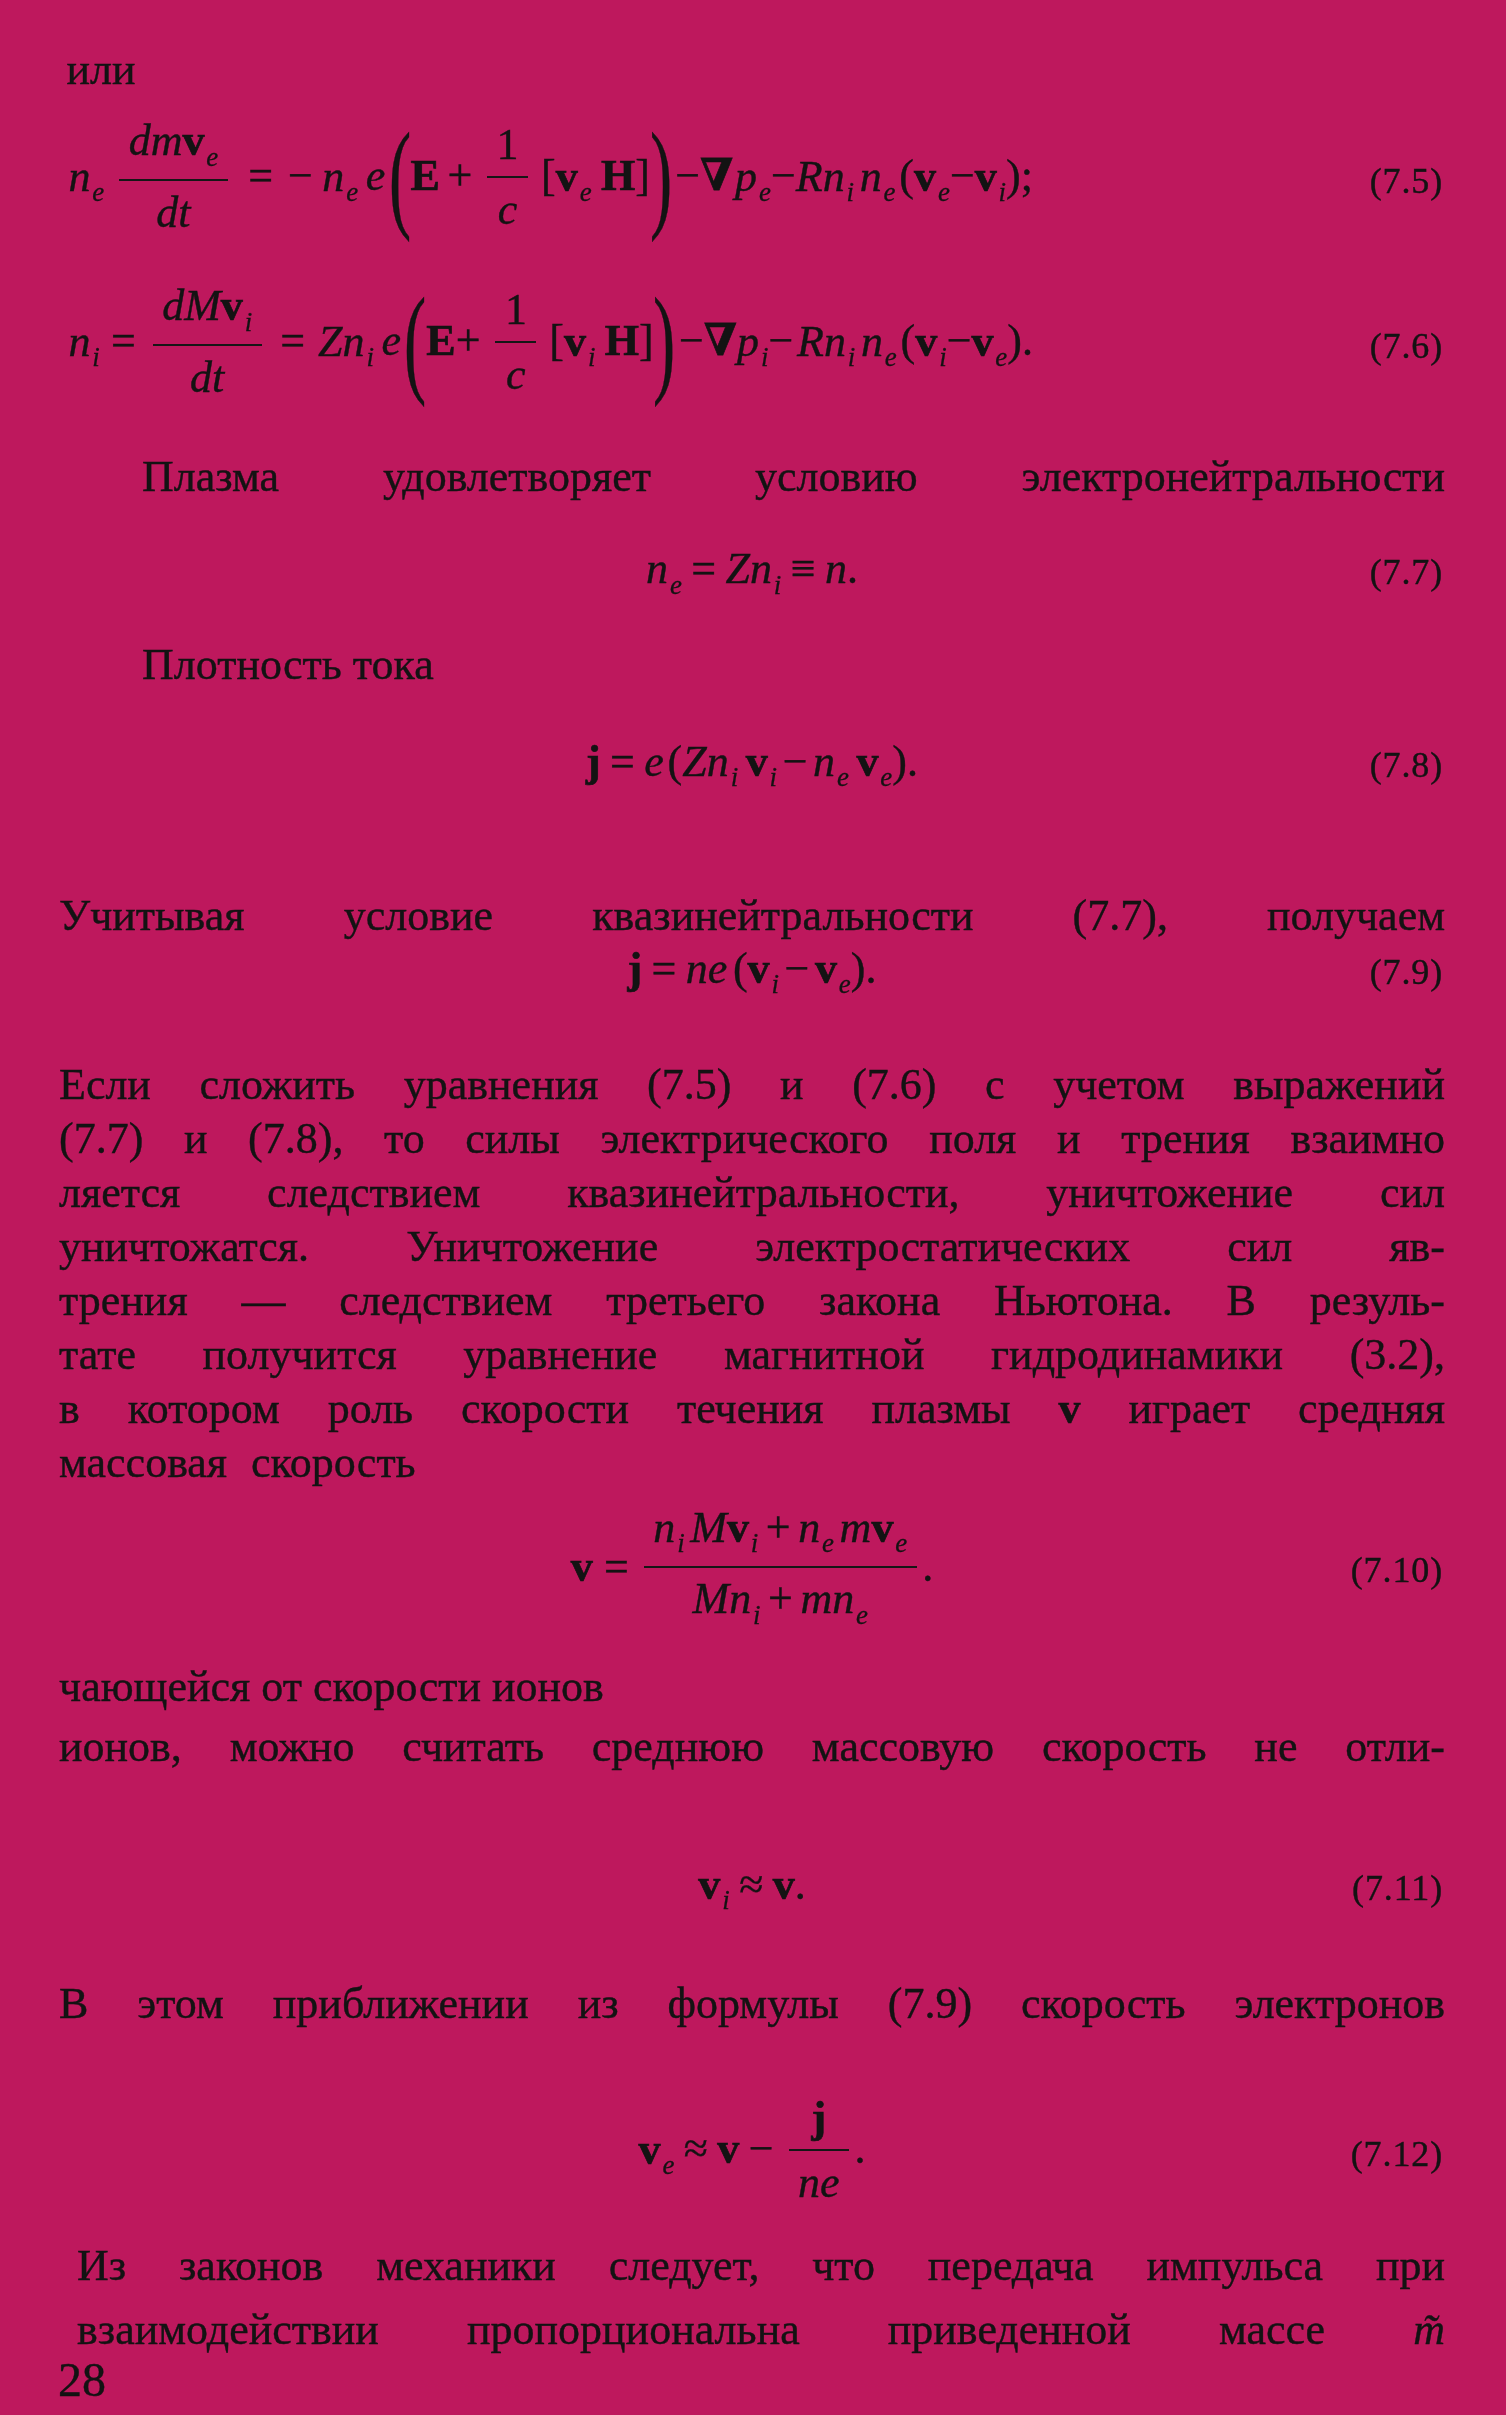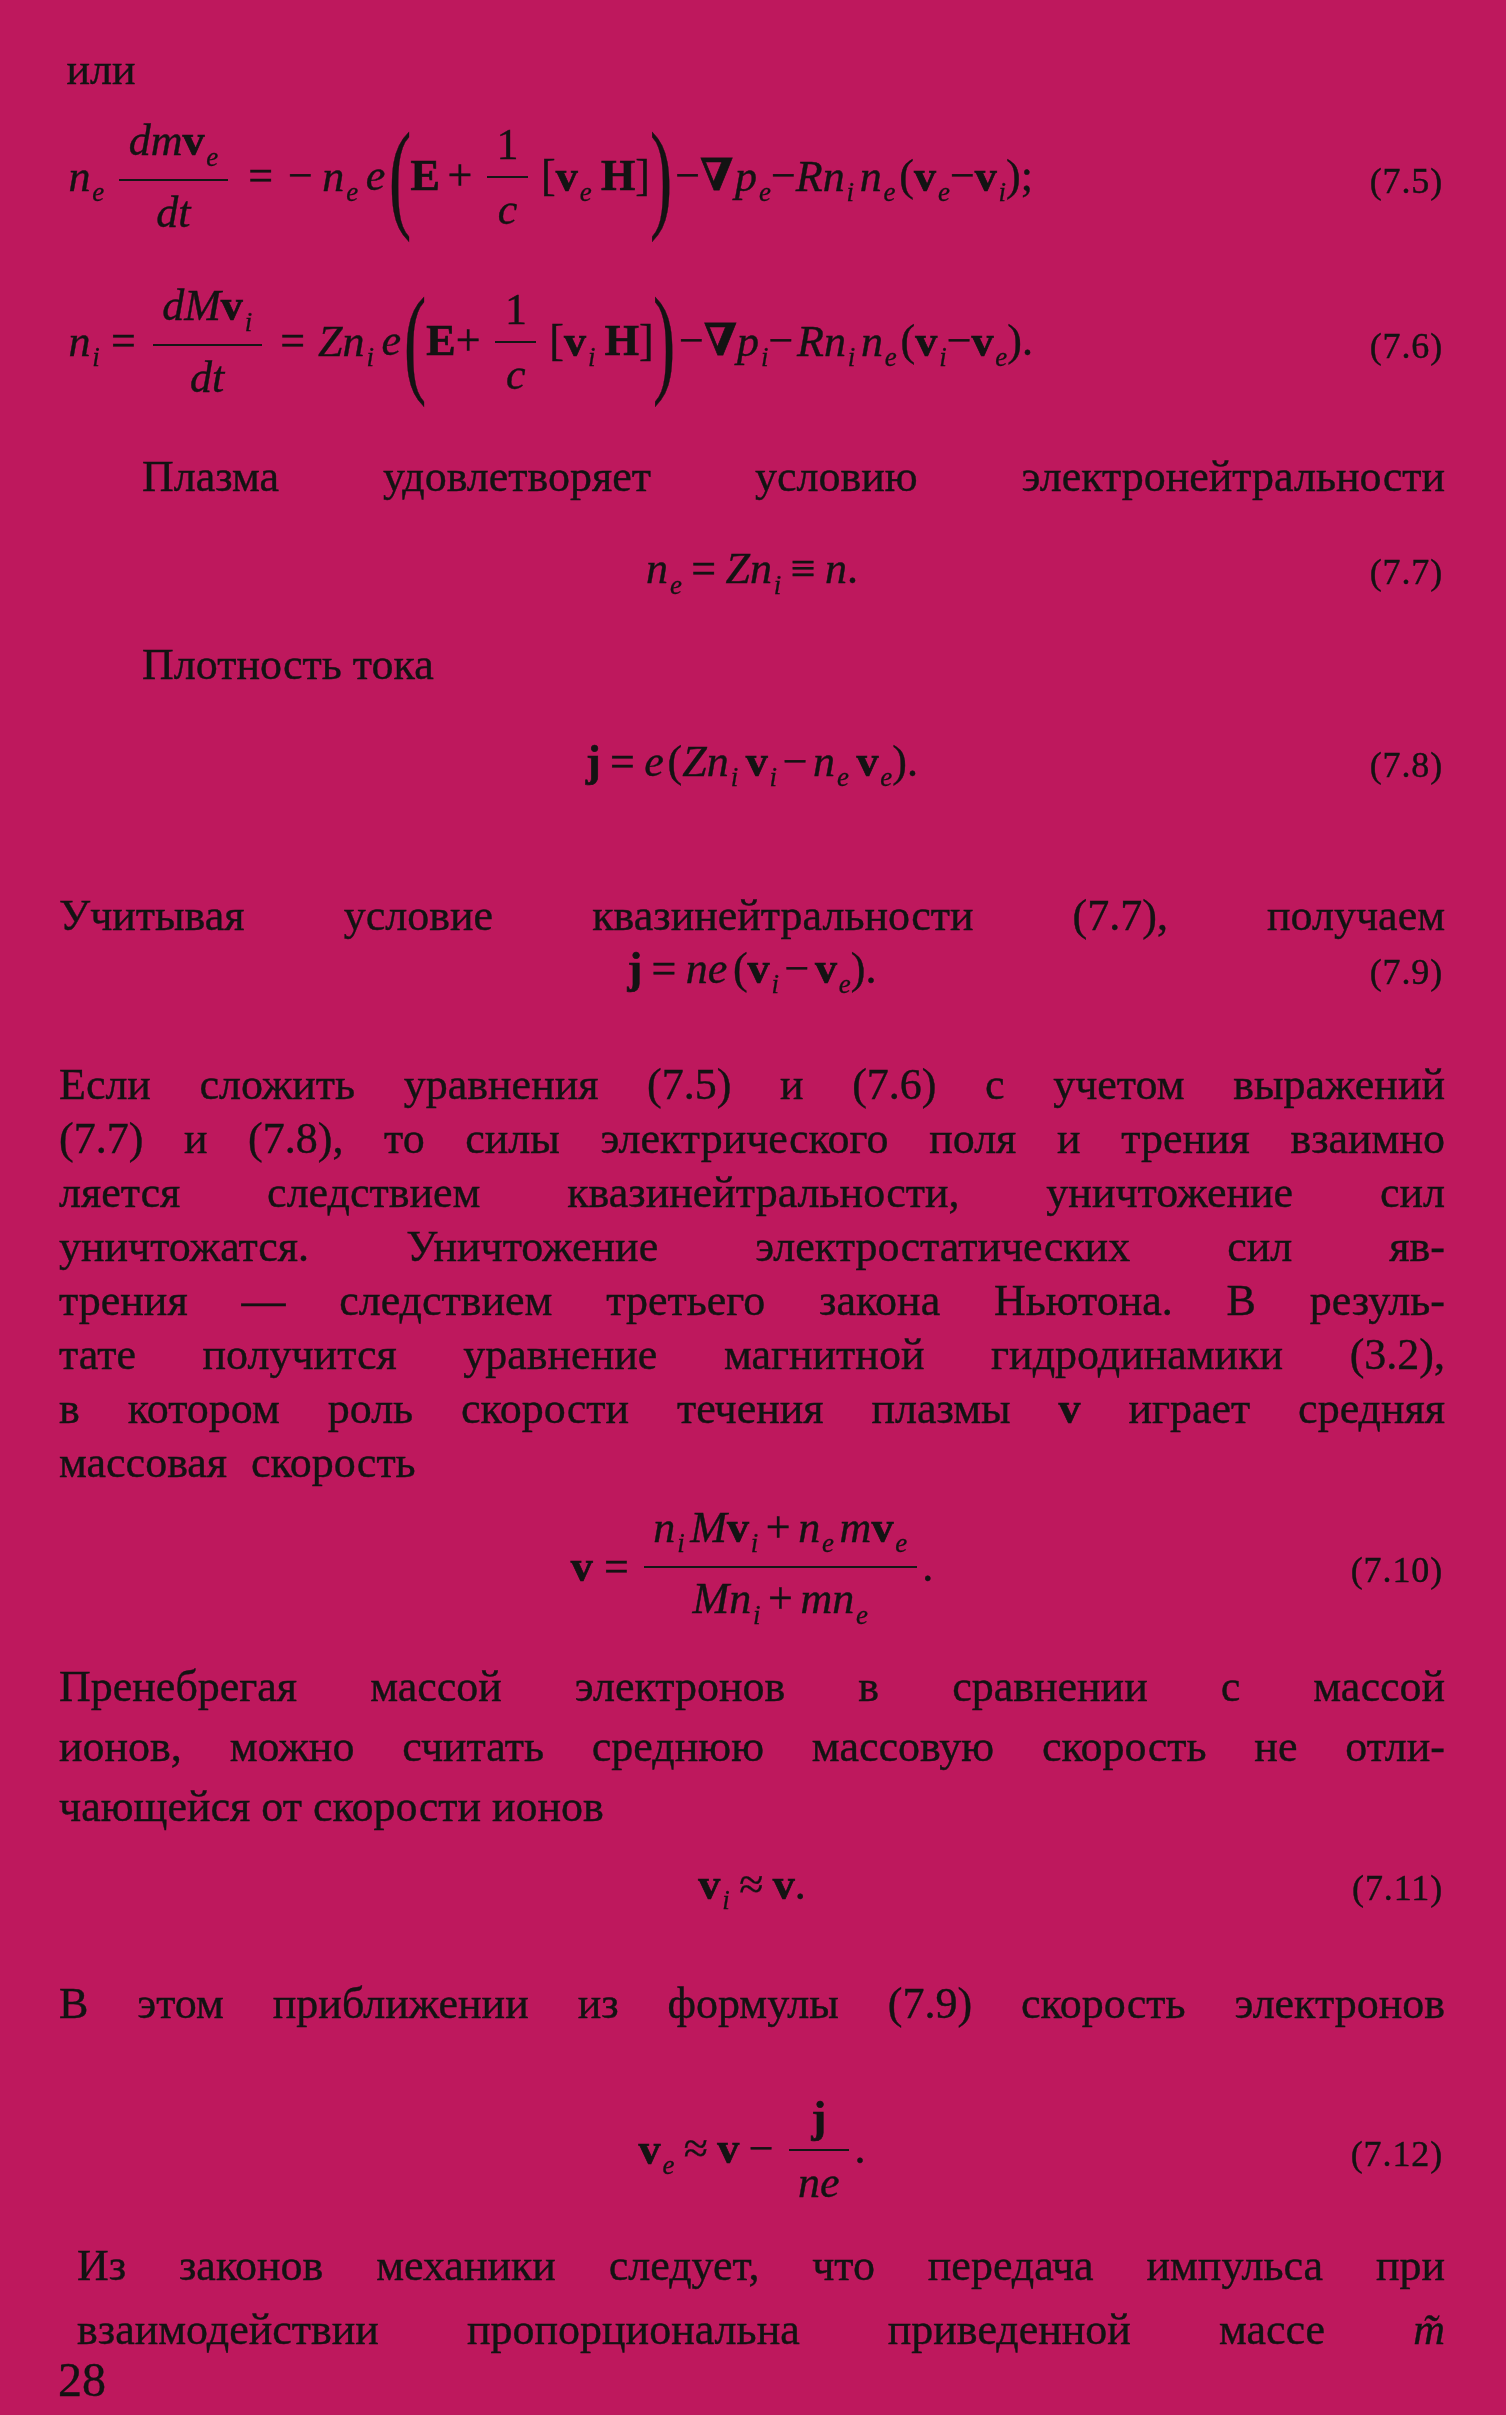--- a/index.html
+++ b/index.html
@@ -114,23 +114,22 @@
     </div>
     <div class="bline ws">массовая скорость</div>
   </div>
 
   <div class="eq-row" style="top:1497px;height:146px;">
     <span class="eq-body"><span class="vb">v</span><span class="gap" style="width: 11.3px;"></span><span class="vn">=</span><span class="gap" style="width: 9.4px;"></span><span class="frac"><span class="fnum"><span class="vi">n<sub class="msub">i</sub></span><span class="gap" style="width: 5.6px;"></span><span class="vi">M</span><span class="vb">v<sub class="msub">i</sub></span><span class="gap" style="width: 7.5px;"></span><span class="vn">+</span><span class="gap" style="width: 7.5px;"></span><span class="vi">n<sub class="msub">e</sub></span><span class="gap" style="width: 5.6px;"></span><span class="vi">m</span><span class="vb">v<sub class="msub">e</sub></span></span><span class="fden"><span class="vi">Mn<sub class="msub">i</sub></span><span class="gap" style="width: 7.5px;"></span><span class="vn">+</span><span class="gap" style="width: 7.5px;"></span><span class="vi">mn<sub class="msub">e</sub></span></span></span><span class="vn">.</span></span>
     <span class="eq-num">(7.10)</span>
   </div>
 
   <div class="tblock lh63" style="top:1657px;">
-    <div class="bline just">Пренебрегая массой электронов в сравнении с массой</div>
+    <div class="bline">чающейся от скорости ионов</div>
     <div class="bline just">ионов, можно считать среднюю массовую скорость не отли-</div>
-    <div class="bline">чающейся от скорости ионов</div>
   </div>
 
   <div class="eq-row" style="top:1850px;height:75px;">
     <span class="eq-body"><span class="vb">v<sub class="msub">i</sub></span><span class="gap" style="width: 9.4px;"></span><span class="vn">≈</span><span class="gap" style="width: 9.4px;"></span><span class="vb">v</span><span class="vn">.</span></span>
     <span class="eq-num">(7.11)</span>
   </div>
 
   <div class="tblock" style="top:1977px;">
     <div class="bline just">В этом приближении из формулы (7.9) скорость электронов</div>
   </div>

